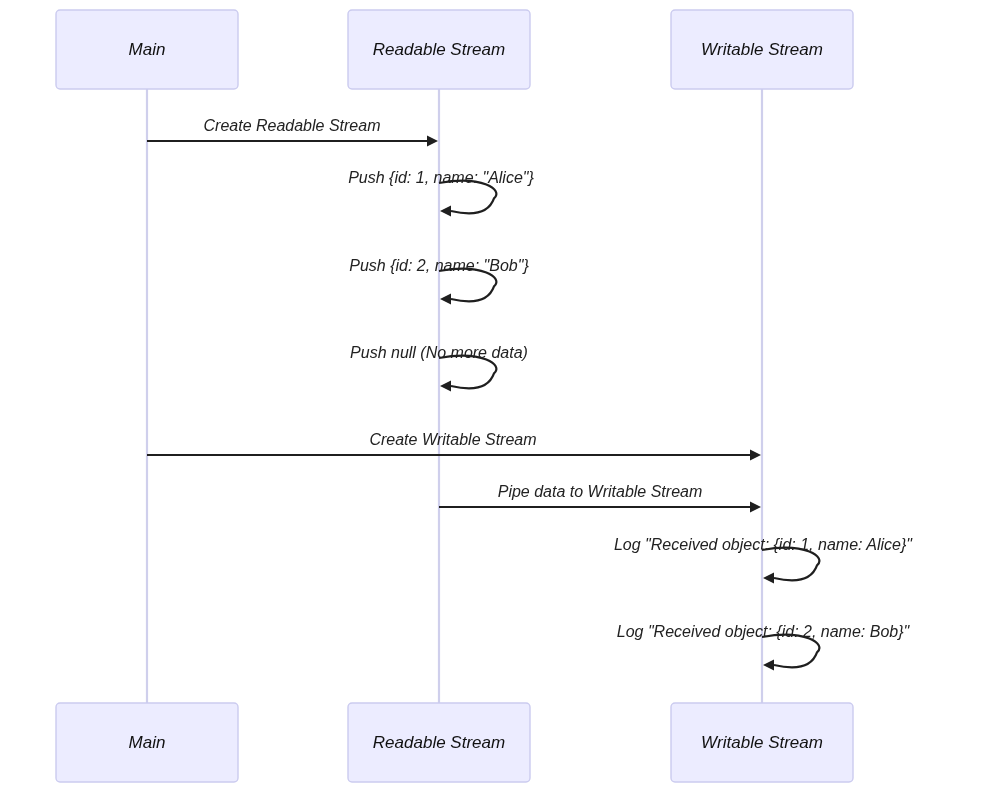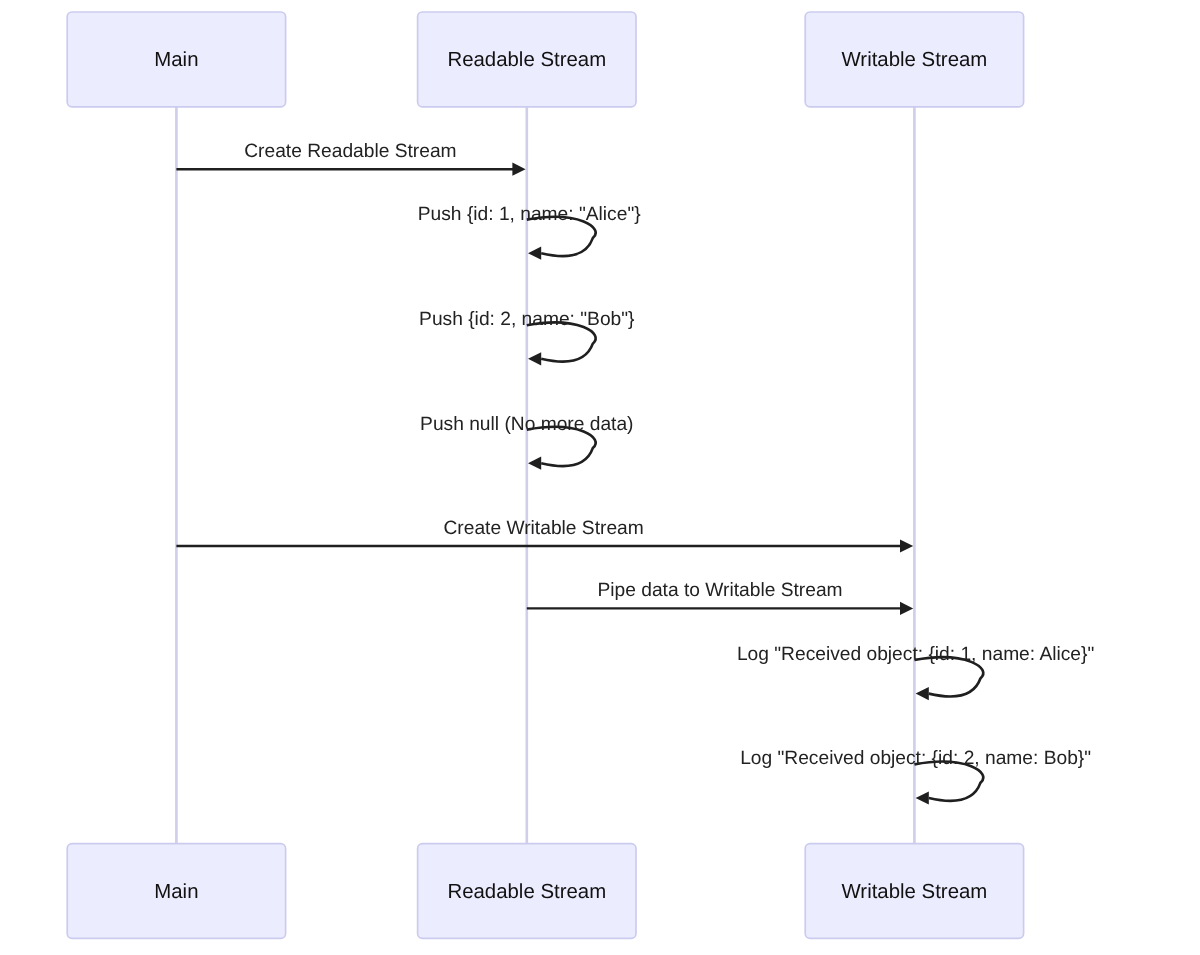--- a/index.html
+++ b/index.html
@@ -12,20 +12,21 @@
     width: 1000px;
     height: 796px;
     font-family: "Liberation Sans", sans-serif;
     overflow: hidden;
   }
   #diagram-root {
     position: relative;
     width: 1000px;
     height: 796px;
     background: #ffffff;
+    font-style: italic;
   }
   svg.diagram-canvas {
     position: absolute;
     top: 0;
     left: 0;
     width: 1000px;
     height: 796px;
     display: block;
   }
   .actor-box {

